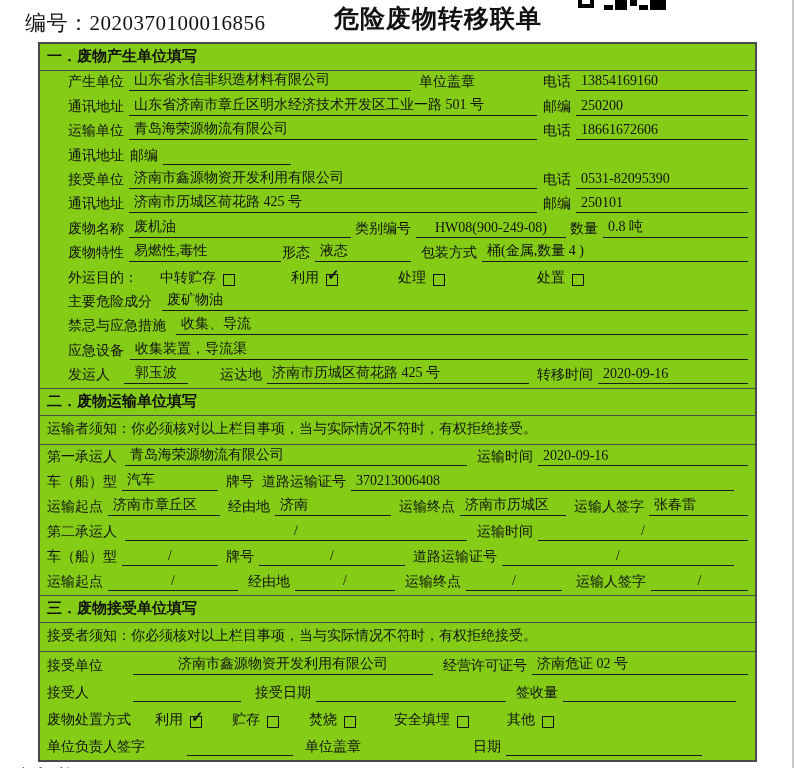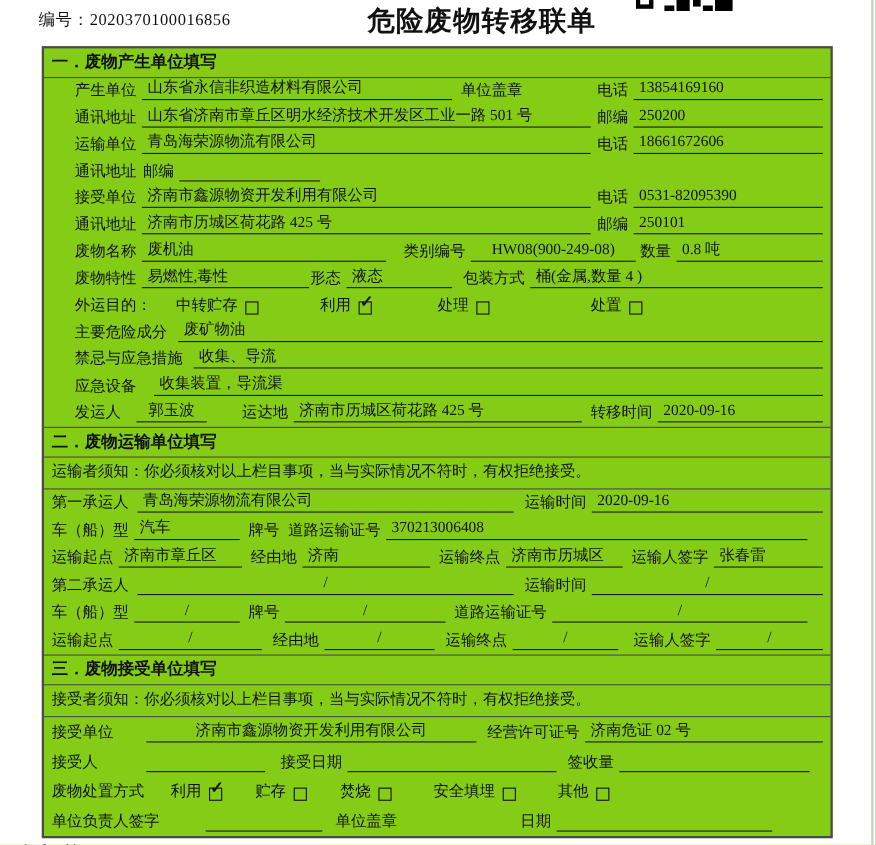--- a/index.html
+++ b/index.html
@@ -1,21 +1,21 @@
 <!DOCTYPE html>
 <html><head>
 <meta charset="utf-8">
 <style>
   html,body{margin:0;padding:0;}
   body{width:796px;height:768px;background:#fff;color:#111;
        font-family:"Liberation Serif","DejaVu Serif",serif;font-size:14px;
        position:relative;overflow:hidden;}
   *{box-sizing:border-box;}
   .hdr{position:relative;height:42px;}
-  .serial{position:absolute;left:35px;top:9px;font-size:15px;letter-spacing:.5px;}
+  .serial{position:absolute;left:25px;top:9px;font-size:21px;letter-spacing:.5px;}
   .title{position:absolute;left:334px;top:2px;font-size:25px;font-weight:bold;
          font-family:"Liberation Sans","DejaVu Sans",sans-serif;letter-spacing:1px;}
   .qr{position:absolute;left:578px;top:0;width:92px;height:10px;overflow:hidden;}
   .qr div{position:absolute;background:#000;}
   .edge-line{position:absolute;right:2px;top:0;width:2px;height:768px;background:#c9c9c9;}
 
   .form{margin-left:38px;width:719px;border:2px solid #4a4a4a;background:#84cc16;}
   .sec + .sec{border-top:1.4px solid #4a4a4a;}
   .sech{border-bottom:1.4px solid #4a4a4a;padding:3px 7px 4px;font-weight:bold;font-size:15px;
         font-family:"Liberation Sans","DejaVu Sans",sans-serif;}
@@ -97,21 +97,21 @@
     <div class="row">
       <span class="lb">通讯地址</span>
       <span class="uv fx">济南市历城区荷花路 425 号</span>
       <span class="lb" style="margin-left:6px">邮编</span>
       <span class="uv" style="width:172px">250101</span>
     </div>
 
     <div class="row">
       <span class="lb">废物名称</span>
       <span class="uv" style="width:222px">废机油</span>
-      <span class="lb" style="margin-left:16px">类别编号</span>
+      <span class="lb" style="margin-left:4px">类别编号</span>
       <span class="uv ctr" style="width:150px">HW08(900-249-08)</span>
       <span class="lb" style="margin-left:4px">数量</span>
       <span class="uv fx">0.8 吨</span>
     </div>
 
     <div class="row">
       <span class="lb">废物特性</span>
       <span class="uv" style="width:152px">易燃性,毒性</span>
       <span class="lb" style="margin-left:1px">形态</span>
       <span class="uv" style="width:96px">液态</span>
@@ -144,21 +144,21 @@
       <span class="uv fx" style="margin-left:10px">废矿物油</span>
     </div>
 
     <div class="row">
       <span class="lb">禁忌与应急措施</span>
       <span class="uv fx" style="margin-left:10px">收集、导流</span>
     </div>
 
     <div class="row">
       <span class="lb">应急设备</span>
-      <span class="uv fx" style="margin-left:16px">收集装置，导流渠</span>
+      <span class="uv fx" style="margin-left:6px">收集装置，导流渠</span>
     </div>
 
     <div class="row">
       <span class="lb">发运人</span>
       <span class="uv ctr" style="width:64px;margin-left:14px">郭玉波</span>
       <span class="lb" style="margin-left:32px">运达地</span>
       <span class="uv" style="width:262px">济南市历城区荷花路 425 号</span>
       <span class="lb" style="margin-left:8px">转移时间</span>
       <span class="uv fx">2020-09-16</span>
     </div>

